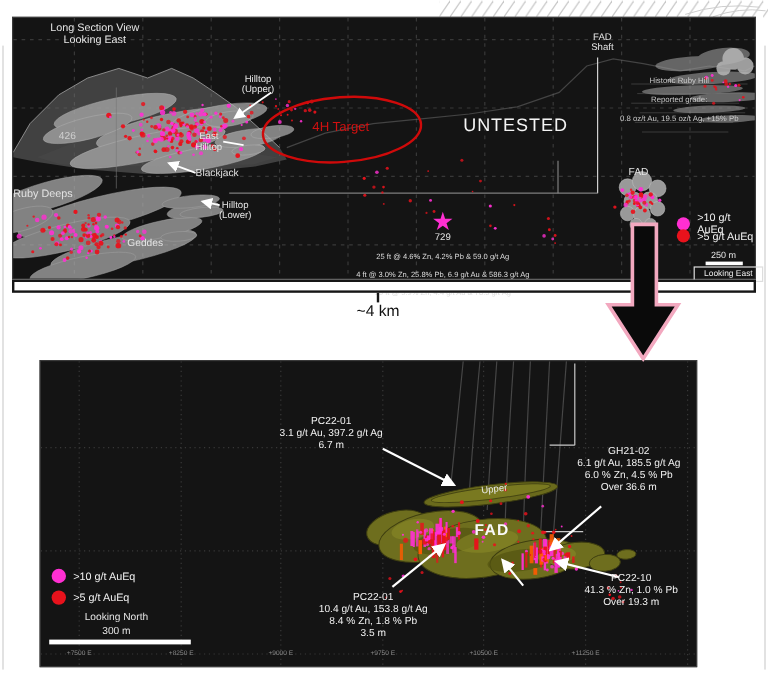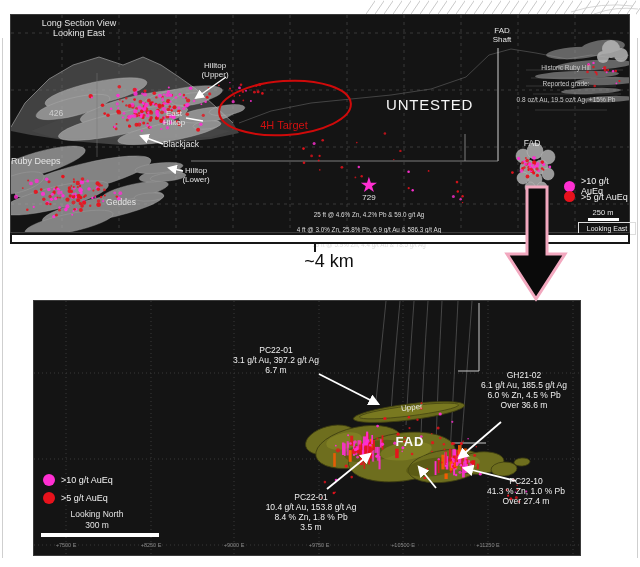--- a/index.html
+++ b/index.html
@@ -9,22 +9,22 @@
   .panel svg{position:absolute;left:0;top:0;}
   .lbl{position:absolute;color:#e4e4e4;white-space:pre-line;line-height:1.08;text-align:center;}
   .co{position:absolute;text-align:center;color:#f0f0f0;font-size:8.5px;line-height:10px;}
   .co span{display:block;}
   .leg{position:absolute;display:flex;align-items:center;gap:6px;color:#f2f2f2;}
   .dot{border-radius:50%;flex:0 0 auto;}
   .sideline{position:absolute;width:1px;background:#cfcfcf;}
   .kmbar{position:absolute;left:10px;top:233px;width:620px;height:11px;background:#ffffff;
          border:2px solid #161616;box-sizing:border-box;}
   .kmtick{position:absolute;left:314px;top:244px;width:2px;height:8px;background:#161616;}
-  .kmlabel{position:absolute;left:279px;top:251px;width:100px;text-align:center;
-           color:#111;font-size:18px;}
+  .kmlabel{position:absolute;left:265px;top:251px;width:100px;text-align:center;
+           color:#111;font-size:13px;}
   .axis-lb{position:absolute;color:#8a8a8a;font-size:5.5px;transform:translateX(-50%);}
 </style>
 </head>
 <body>
 
 <div class="page">
 
   <div class="sideline" style="left:2px;top:38px;height:520px;"></div>
   <div class="sideline" style="left:637px;top:38px;height:520px;"></div>
 
@@ -516,21 +516,21 @@
     <div class="lbl" style="left:152px;top:125px;width:60px;font-size:8.5px;text-align:left;">Blackjack</div>
     <div class="lbl" style="left:155px;top:152px;width:60px;font-size:8px;">Hilltop
 (Lower)</div>
     <div class="lbl" style="left:0px;top:142px;width:60px;font-size:9px;text-align:left;">Ruby Deeps</div>
     <div class="lbl" style="left:80px;top:183px;width:60px;font-size:8.5px;">Geddes</div>
     <div class="lbl" style="left:38px;top:94px;width:30px;font-size:8.5px;color:#cfcfcf;text-align:left;">426</div>
     <div class="lbl" style="left:496px;top:124px;width:50px;font-size:8.5px;">FAD</div>
     <div class="lbl" style="left:461px;top:12px;width:60px;font-size:8px;">FAD
 Shaft</div>
     <div class="lbl" style="left:375px;top:82px;width:100px;font-size:15px;letter-spacing:0.8px;color:#f5f5f5;text-align:left;">UNTESTED</div>
-    <div class="lbl" style="left:213px;top:86px;width:120px;font-size:11px;color:#d01010;margin-top:19px;">4H Target</div>
+    <div class="lbl" style="left:213px;top:86px;width:120px;font-size:11px;color:#d01010;">4H Target</div>
     <div class="lbl" style="left:485px;top:41px;width:140px;font-size:6.5px;line-height:8px;color:#c9c9c9;">
       <span style="display:block;">Historic Ruby Hill</span>
       <span style="display:block;">Reported grade:</span>
       <span style="display:block;">0.8 oz/t Au, 19.5 oz/t Ag, +15% Pb</span>
     </div>
     <div class="lbl" style="left:338px;top:179px;width:40px;font-size:8px;">729</div>
     <div class="lbl" style="left:248px;top:188px;width:220px;font-size:6.3px;line-height:7.5px;color:#dddddd;">
       <span style="display:block;">25 ft @ 4.6% Zn, 4.2% Pb &amp; 59.0 g/t Ag</span>
       <span style="display:block;">4 ft @ 3.0% Zn, 25.8% Pb, 6.9 g/t Au &amp; 586.3 g/t Ag</span>
       <span style="display:block;">19 ft @ 5.9% Zn, 4.4 g/t Au &amp; 78.5 g/t Ag</span>
@@ -795,21 +795,21 @@
     </div>
     <div class="co" style="left:192px;top:191px;width:170px;">
       <span>PC22-01</span>
       <span>10.4 g/t Au, 153.8 g/t Ag</span>
       <span>8.4 % Zn, 1.8 % Pb</span>
       <span>3.5 m</span>
     </div>
     <div class="co" style="left:417px;top:175px;width:150px;">
       <span>PC22-10</span>
       <span>41.3 % Zn, 1.0 % Pb</span>
-      <span>Over 27.4 m</span>
+      <span>Over 19.3 m</span>
     </div>
 
     <div class="lbl" style="left:356px;top:103px;width:44px;font-size:8px;transform:rotate(-7deg);color:#e9e9e9;">Upper</div>
     <div class="lbl" style="left:346px;top:134px;width:60px;font-size:13px;font-weight:600;letter-spacing:1px;color:#fafafa;">FAD</div>
 
     <div class="leg" style="left:9px;top:173px;font-size:9px;">
       <span class="dot" style="width:12px;height:12px;background:#ff2fd2;"></span>
       <span>&gt;10 g/t AuEq</span>
     </div>
     <div class="leg" style="left:9px;top:191px;font-size:9px;">

